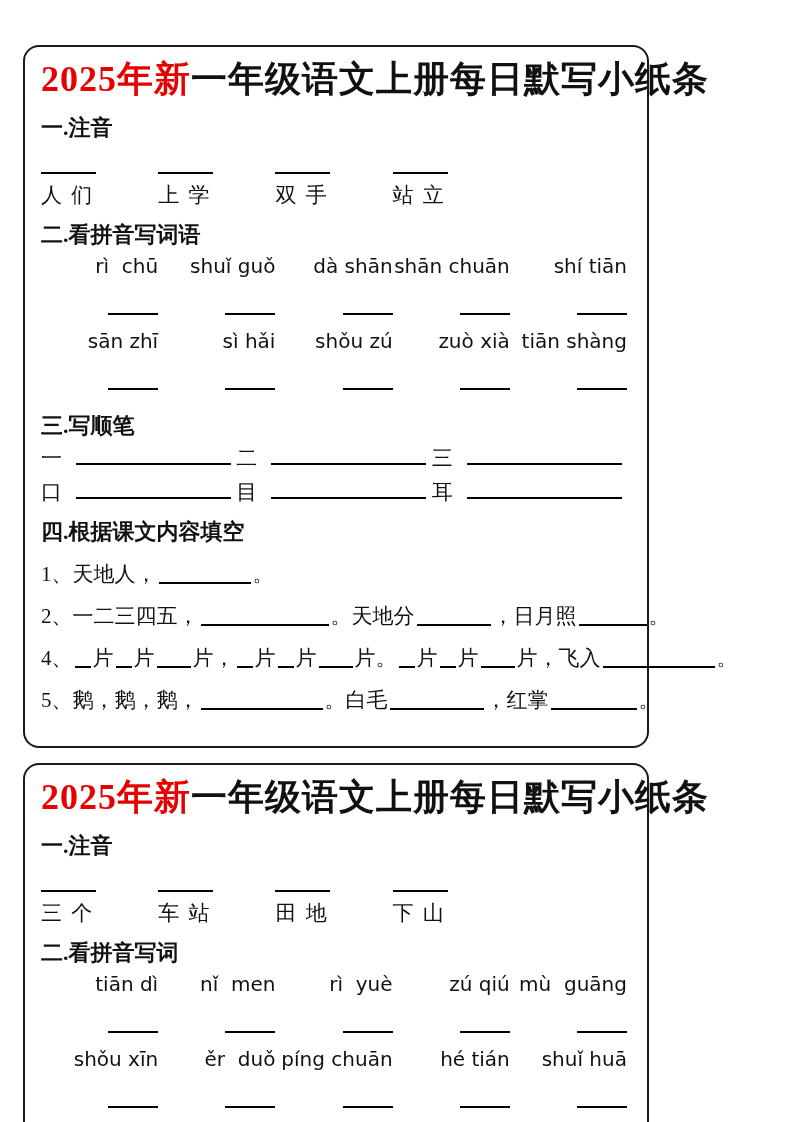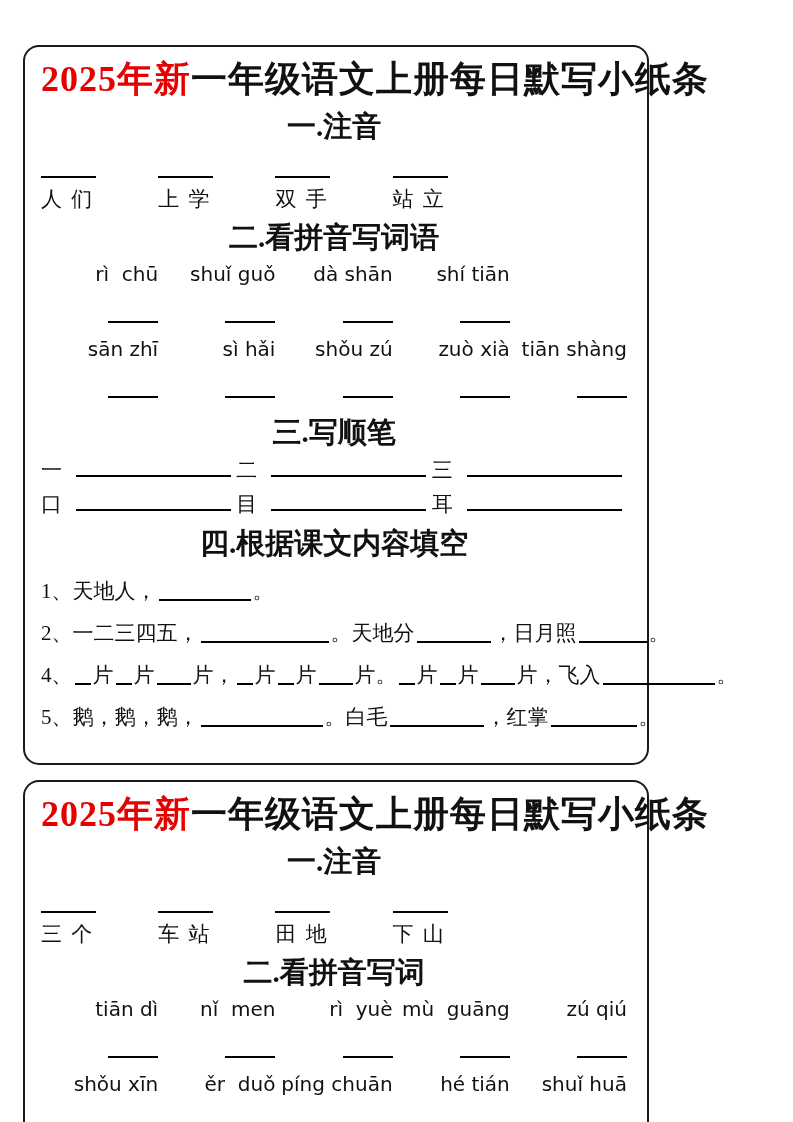--- a/index.html
+++ b/index.html
@@ -29,24 +29,23 @@
     font-size: 36px;
     font-weight: bold;
     line-height: 1.25;
     letter-spacing: 1px;
     margin: 2px 0 4px 0;
     white-space: nowrap;
   }
   .t-red { color: #e60000; }
   .t-black { color: #111; }
   .heading {
-    font-size: 29px;
+    font-size: 22px;
     font-weight: bold;
-    margin: 5px 0 2px 0;
-    text-align: center;
+    margin: 11px 0 2px 0;
   }
   .row { display: grid; }
   .zy-row { grid-template-columns: repeat(5, 1fr); margin: 16px 0 4px 0; }
   .col { display: flex; }
   .col.zhuyin { flex-direction: column; align-items: flex-start; gap: 7px; }
   .py-row { grid-template-columns: repeat(5, 1fr); margin: 4px 0 2px 0; }
   .col.pinyin { flex-direction: column; align-items: flex-end; gap: 22px; padding-bottom: 10px; }
   .st-row { grid-template-columns: repeat(3, 1fr); margin: 3px 0 6px 0; }
   .col.stroke { flex-direction: row; align-items: baseline; gap: 12px; }
   .word {
@@ -112,20 +111,24 @@
         </div>
         <div class="col pinyin">
           <span class="pinyin-text">shuǐ guǒ</span>
           <span class="blank pinyin-blank"></span>
         </div>
         <div class="col pinyin">
           <span class="pinyin-text">dà shān</span>
           <span class="blank pinyin-blank"></span>
         </div>
         <div class="col pinyin">
+          <span class="pinyin-text">shān chuān</span>
+          <span class="blank pinyin-blank"></span>
+        </div>
+        <div class="col pinyin">
           <span class="pinyin-text">shí tiān</span>
           <span class="blank pinyin-blank"></span>
         </div>
       </div>
     <div class="row py-row">
         <div class="col pinyin">
           <span class="pinyin-text">sān zhī</span>
           <span class="blank pinyin-blank"></span>
         </div>
         <div class="col pinyin">
@@ -214,25 +217,25 @@
         </div>
         <div class="col pinyin">
           <span class="pinyin-text">nǐ  men</span>
           <span class="blank pinyin-blank"></span>
         </div>
         <div class="col pinyin">
           <span class="pinyin-text">rì  yuè</span>
           <span class="blank pinyin-blank"></span>
         </div>
         <div class="col pinyin">
+          <span class="pinyin-text">zú qiú</span>
+          <span class="blank pinyin-blank"></span>
+        </div>
+        <div class="col pinyin">
           <span class="pinyin-text">mù  guāng</span>
-          <span class="blank pinyin-blank"></span>
-        </div>
-        <div class="col pinyin">
-          <span class="pinyin-text">zú qiú</span>
           <span class="blank pinyin-blank"></span>
         </div>
       </div>
     <div class="row py-row">
         <div class="col pinyin">
           <span class="pinyin-text">shǒu xīn</span>
           <span class="blank pinyin-blank"></span>
         </div>
         <div class="col pinyin">
           <span class="pinyin-text">ěr  duǒ</span>

